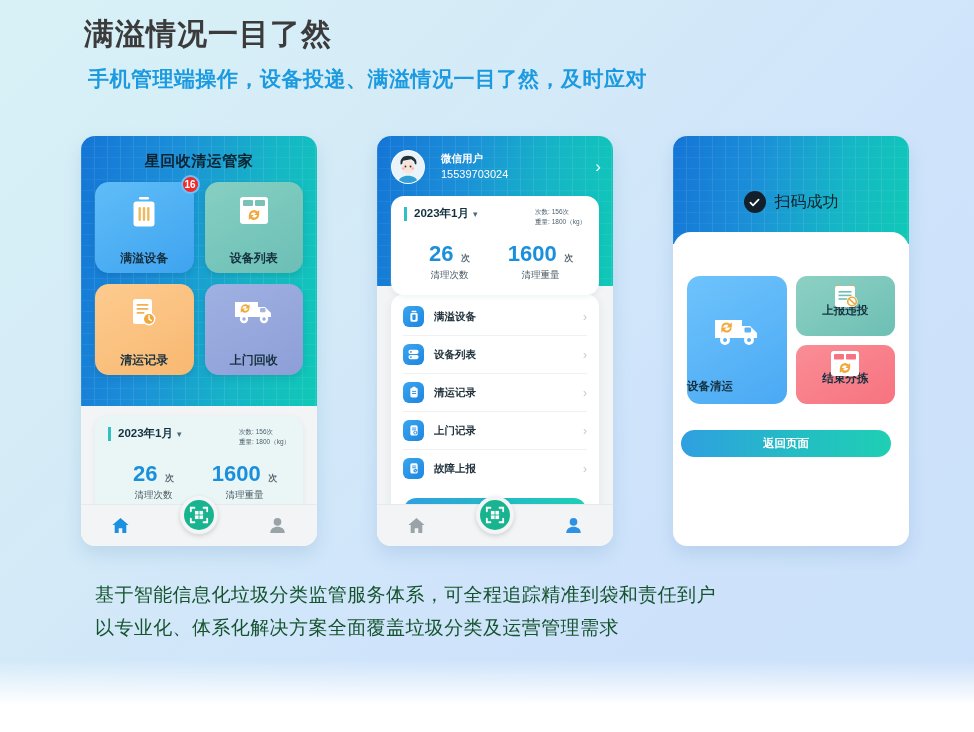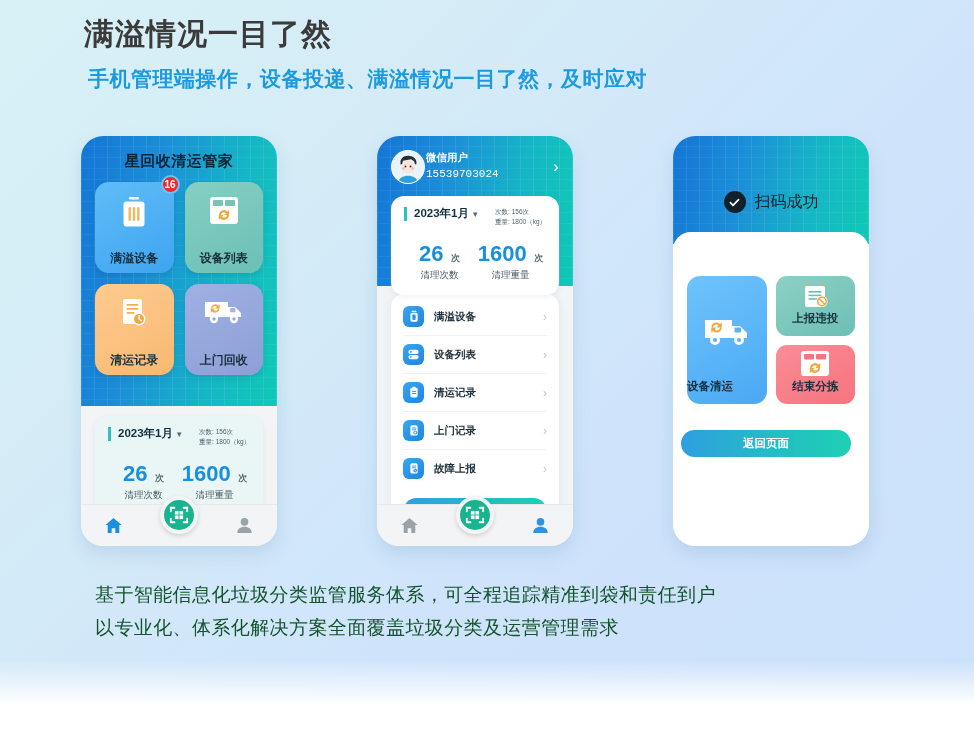--- a/index.html
+++ b/index.html
@@ -26,22 +26,22 @@
     letter-spacing: 1px;
   }
   .h-sub {
     position: absolute; left: 88px; top: 65px;
     font-size: 21px; font-weight: bold; color: #1b9ae0;
     letter-spacing: 0.5px;
   }
 
   
   .phone {
-    position: absolute; top: 136px; width: 196px; height: 410px;
-    border-radius: 22px; overflow: hidden;
+    position: absolute; top: 136px; width: 236px; height: 410px;
+    border-radius: 14px; overflow: hidden;
     background: #f2f4f5;
     box-shadow: 0 8px 18px rgba(80,130,180,.18);
   }
   #phone1 { left: 81px; }
   #phone2 { left: 377px; }
   #phone3 { left: 673px; }
 
   .ph-head {
     position: relative; width: 100%;
     background: linear-gradient(100deg, #1475d6 0%, #1b8fd8 35%, #15b6c6 70%, #10c9b6 100%);
@@ -115,21 +115,21 @@
   .tabbar .tb { display: flex; align-items: center; justify-content: center; width: 44px; height: 30px; }
   .fab {
     position: absolute; left: 50%; transform: translateX(-50%); bottom: 12px;
     width: 38px; height: 38px; border-radius: 50%;
     background: #17b48f; display: flex; align-items: center; justify-content: center;
     border: 4px solid #f3f4f5; box-shadow: 0 2px 5px rgba(0,0,0,.15);
   }
 
   
   #phone2 .ph-head { height: 150px; }
-  .p2-user { position: absolute; top: 14px; left: 14px; right: 12px; display: flex; align-items: center; gap: 1px; font-family: Liberation Mono, monospace; }
+  .p2-user { position: absolute; top: 14px; left: 14px; right: 12px; display: flex; align-items: center; gap: 16px; }
   .avatar {
     width: 34px; height: 34px; border-radius: 50%; background: #e8f2f8;
     display: flex; align-items: center; justify-content: center; overflow: hidden;
     border: 1.5px solid rgba(255,255,255,.8); flex: 0 0 auto;
   }
   .p2-uname { font-size: 10.5px; font-weight: bold; color: #fff; line-height: 1.45; }
   .p2-uphone { font-size: 11px; color: #fff; line-height: 1.45; }
   .p2-arrow { margin-left: auto; color: rgba(255,255,255,.9); font-size: 17px; font-weight: 300; }
   #p2-stat { position: absolute; left: 14px; right: 14px; top: 60px; background: #ffffff; z-index: 3; }
 
@@ -176,21 +176,21 @@
   }
   .p3-grid {
     position: absolute; top: 44px; left: 14px; right: 14px;
     display: grid; grid-template-columns: 1fr 1fr; grid-template-rows: 1fr 1fr;
     gap: 9px; height: 128px;
   }
   .p3-big { grid-row: span 2; border-radius: 13px; position: relative;
             background: linear-gradient(150deg, #6ec3fb 0%, #4aa9f4 100%);
             display: flex; align-items: flex-end; justify-content: flex-start; padding-bottom: 10px; }
   .p3-cell { border-radius: 11px; position: relative;
-             display: flex; align-items: flex-end; justify-content: center; padding-bottom: 10px; }
+             display: flex; align-items: flex-end; justify-content: center; padding-bottom: 18px; }
   .p3-green { background: linear-gradient(150deg, #8ed0c4 0%, #6dbfb4 100%); }
   .p3-red   { background: linear-gradient(150deg, #fa8d96 0%, #f6737f 100%); }
   .p3-lbl { font-size: 11.5px; font-weight: bold; color: #14303f; }
   .p3-ico { position: absolute; left: 0; right: 0; display: flex; justify-content: center; }
   .p3-big .p3-ico { top: 38px; }
   .p3-cell .p3-ico { top: 4px; }
   .p3-back {
     position: absolute; top: 198px; left: 8px; right: 18px; height: 27px;
     border-radius: 14px; border: none; cursor: pointer;
     background: linear-gradient(90deg, #2f9fe0 0%, #23bdc4 55%, #1fcfb4 100%);

